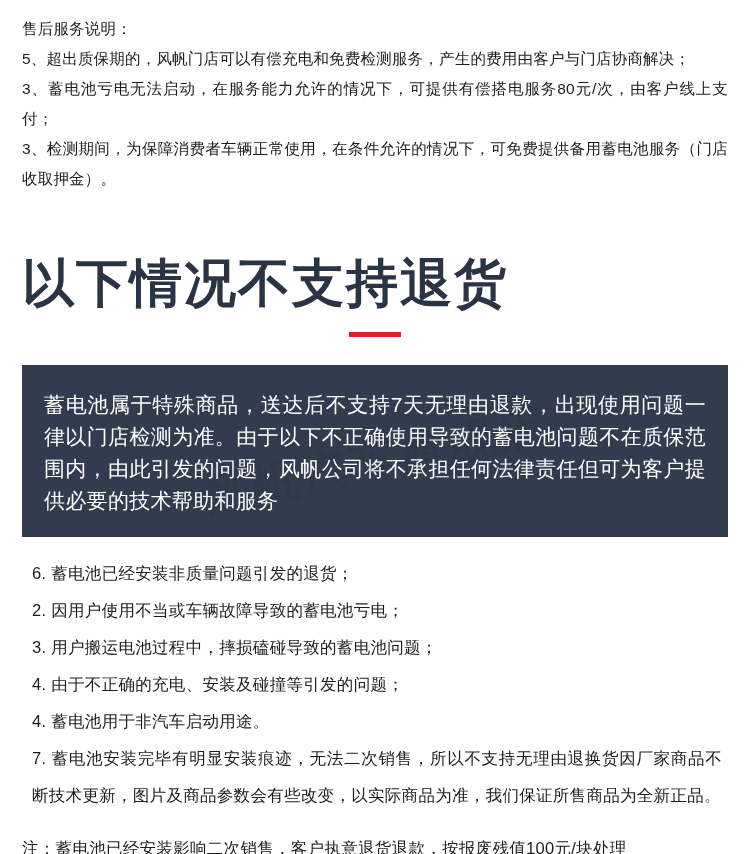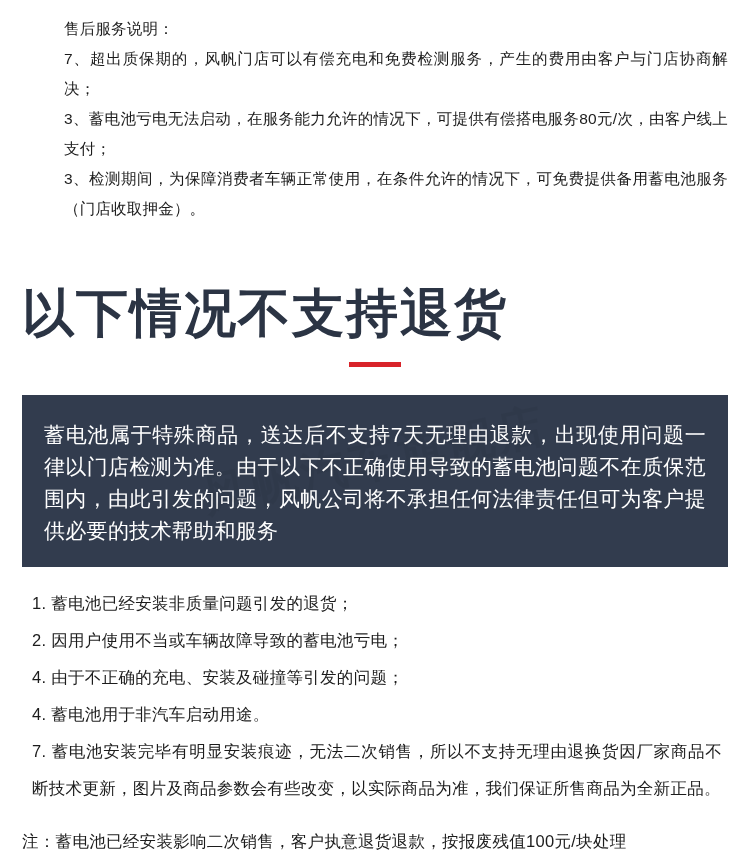--- a/index.html
+++ b/index.html
@@ -19,21 +19,20 @@
     position: relative;
     width: 750px;
     height: 854px;
     box-sizing: border-box;
     padding: 14px 22px 0 22px;
   }
 
   
   .after-sales {
     margin-bottom: 10px;
-    margin-left: 42px;
   }
   .after-sales .heading {
     font-size: 15.5px;
     line-height: 30px;
     color: #1c1c1c;
     letter-spacing: 0.2px;
   }
   .after-sales ol {
     margin: 0;
     padding: 0;
@@ -130,38 +129,39 @@
 </head>
 <body>
 
 <div class="page">
 
   <div class="watermark">风帆汽车旗舰店</div>
 
   <section class="after-sales">
     <div class="heading">售后服务说明：</div>
     <ol>
-      <li>7、超出质保期的，风帆门店可以有偿充电和免费检测服务，产生的费用由客户与门店协商解决；</li>
+      <li>5、超出质保期的，风帆门店可以有偿充电和免费检测服务，产生的费用由客户与门店协商解决；</li>
       <li>3、蓄电池亏电无法启动，在服务能力允许的情况下，可提供有偿搭电服务80元/次，由客户线上支付；</li>
       <li>3、检测期间，为保障消费者车辆正常使用，在条件允许的情况下，可免费提供备用蓄电池服务（门店收取押金）。</li>
     </ol>
   </section>
 
   <div class="band-gap"></div>
 
   <section class="title-block">
     <div class="big-title">以下情况不支持退货</div>
     <div class="title-rule"></div>
   </section>
 
   <section class="notice">蓄电池属于特殊商品，送达后不支持7天无理由退款，出现使用问题一律以门店检测为准。由于以下不正确使用导致的蓄电池问题不在质保范围内，由此引发的问题，风帆公司将不承担任何法律责任但可为客户提供必要的技术帮助和服务</section>
 
   <section class="reasons">
-    <div class="reason">1. 蓄电池已经安装非质量问题引发的退货；</div>
+    <div class="reason">6. 蓄电池已经安装非质量问题引发的退货；</div>
     <div class="reason">2. 因用户使用不当或车辆故障导致的蓄电池亏电；</div>
+    <div class="reason">3. 用户搬运电池过程中，摔损磕碰导致的蓄电池问题；</div>
     <div class="reason">4. 由于不正确的充电、安装及碰撞等引发的问题；</div>
     <div class="reason">4. 蓄电池用于非汽车启动用途。</div>
     <div class="reason">7. 蓄电池安装完毕有明显安装痕迹，无法二次销售，所以不支持无理由退换货因厂家商品不断技术更新，图片及商品参数会有些改变，以实际商品为准，我们保证所售商品为全新正品。</div>
   </section>
 
   <div class="note">注：蓄电池已经安装影响二次销售，客户执意退货退款，按报废残值100元/块处理</div>
 
 </div>
 
 </body></html>

